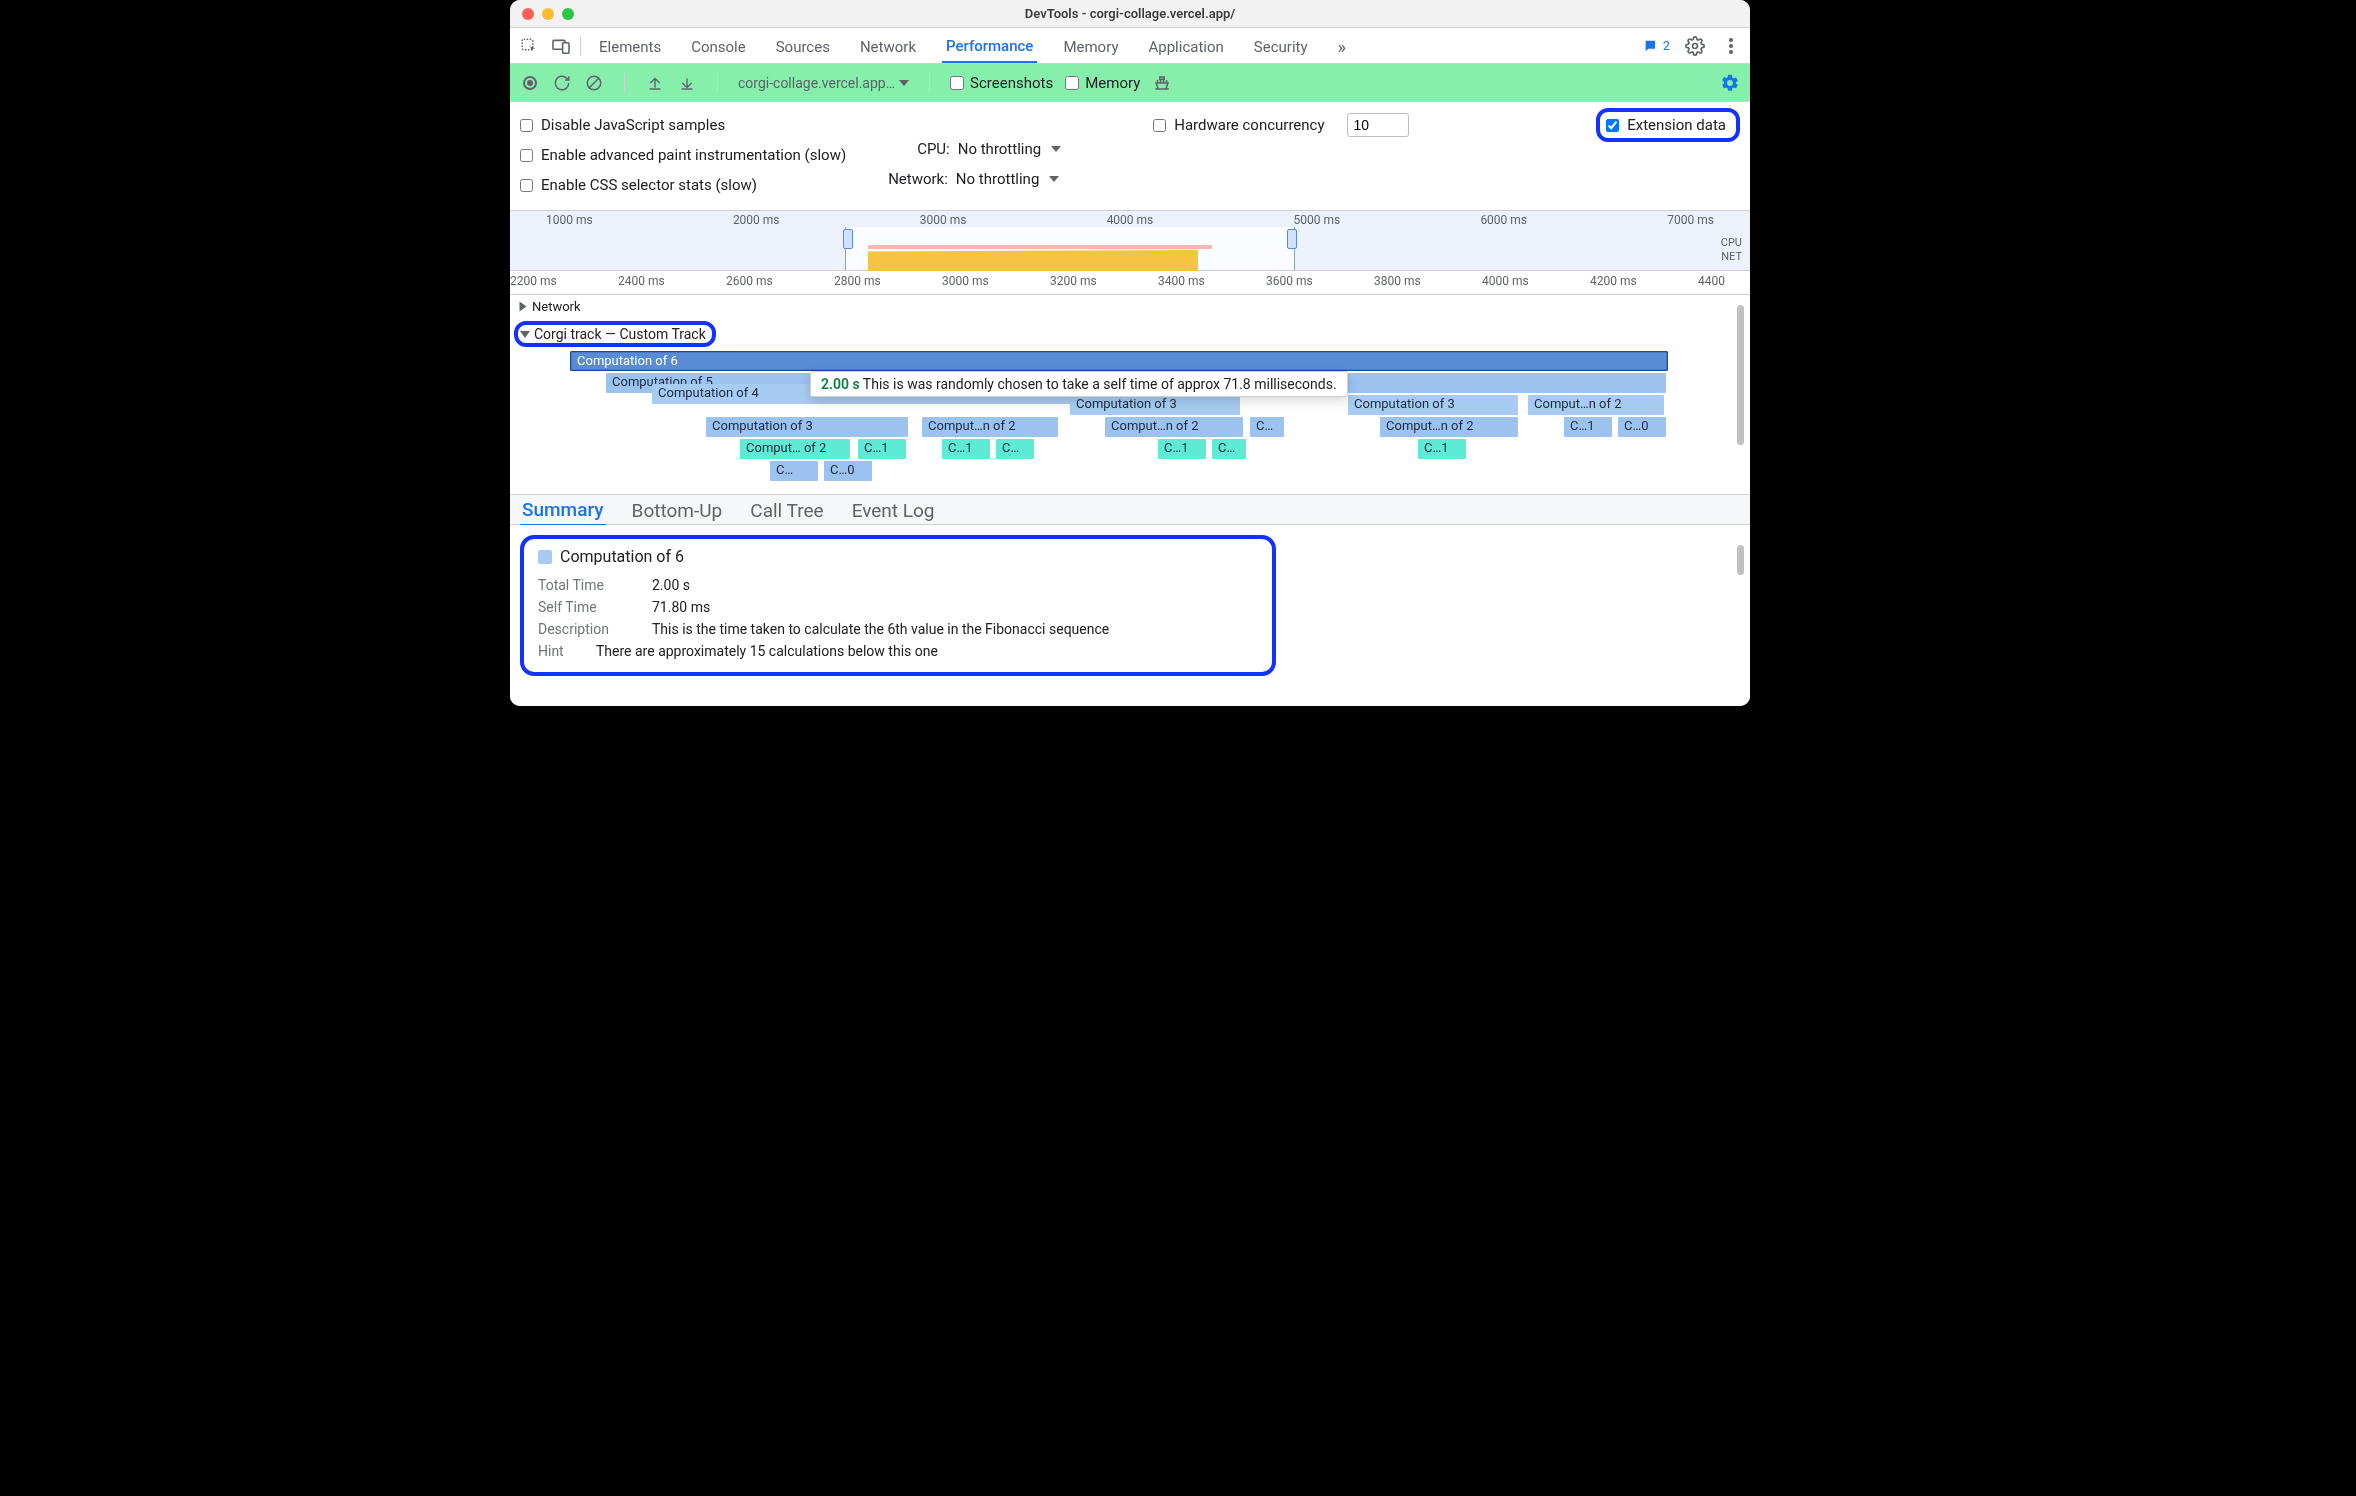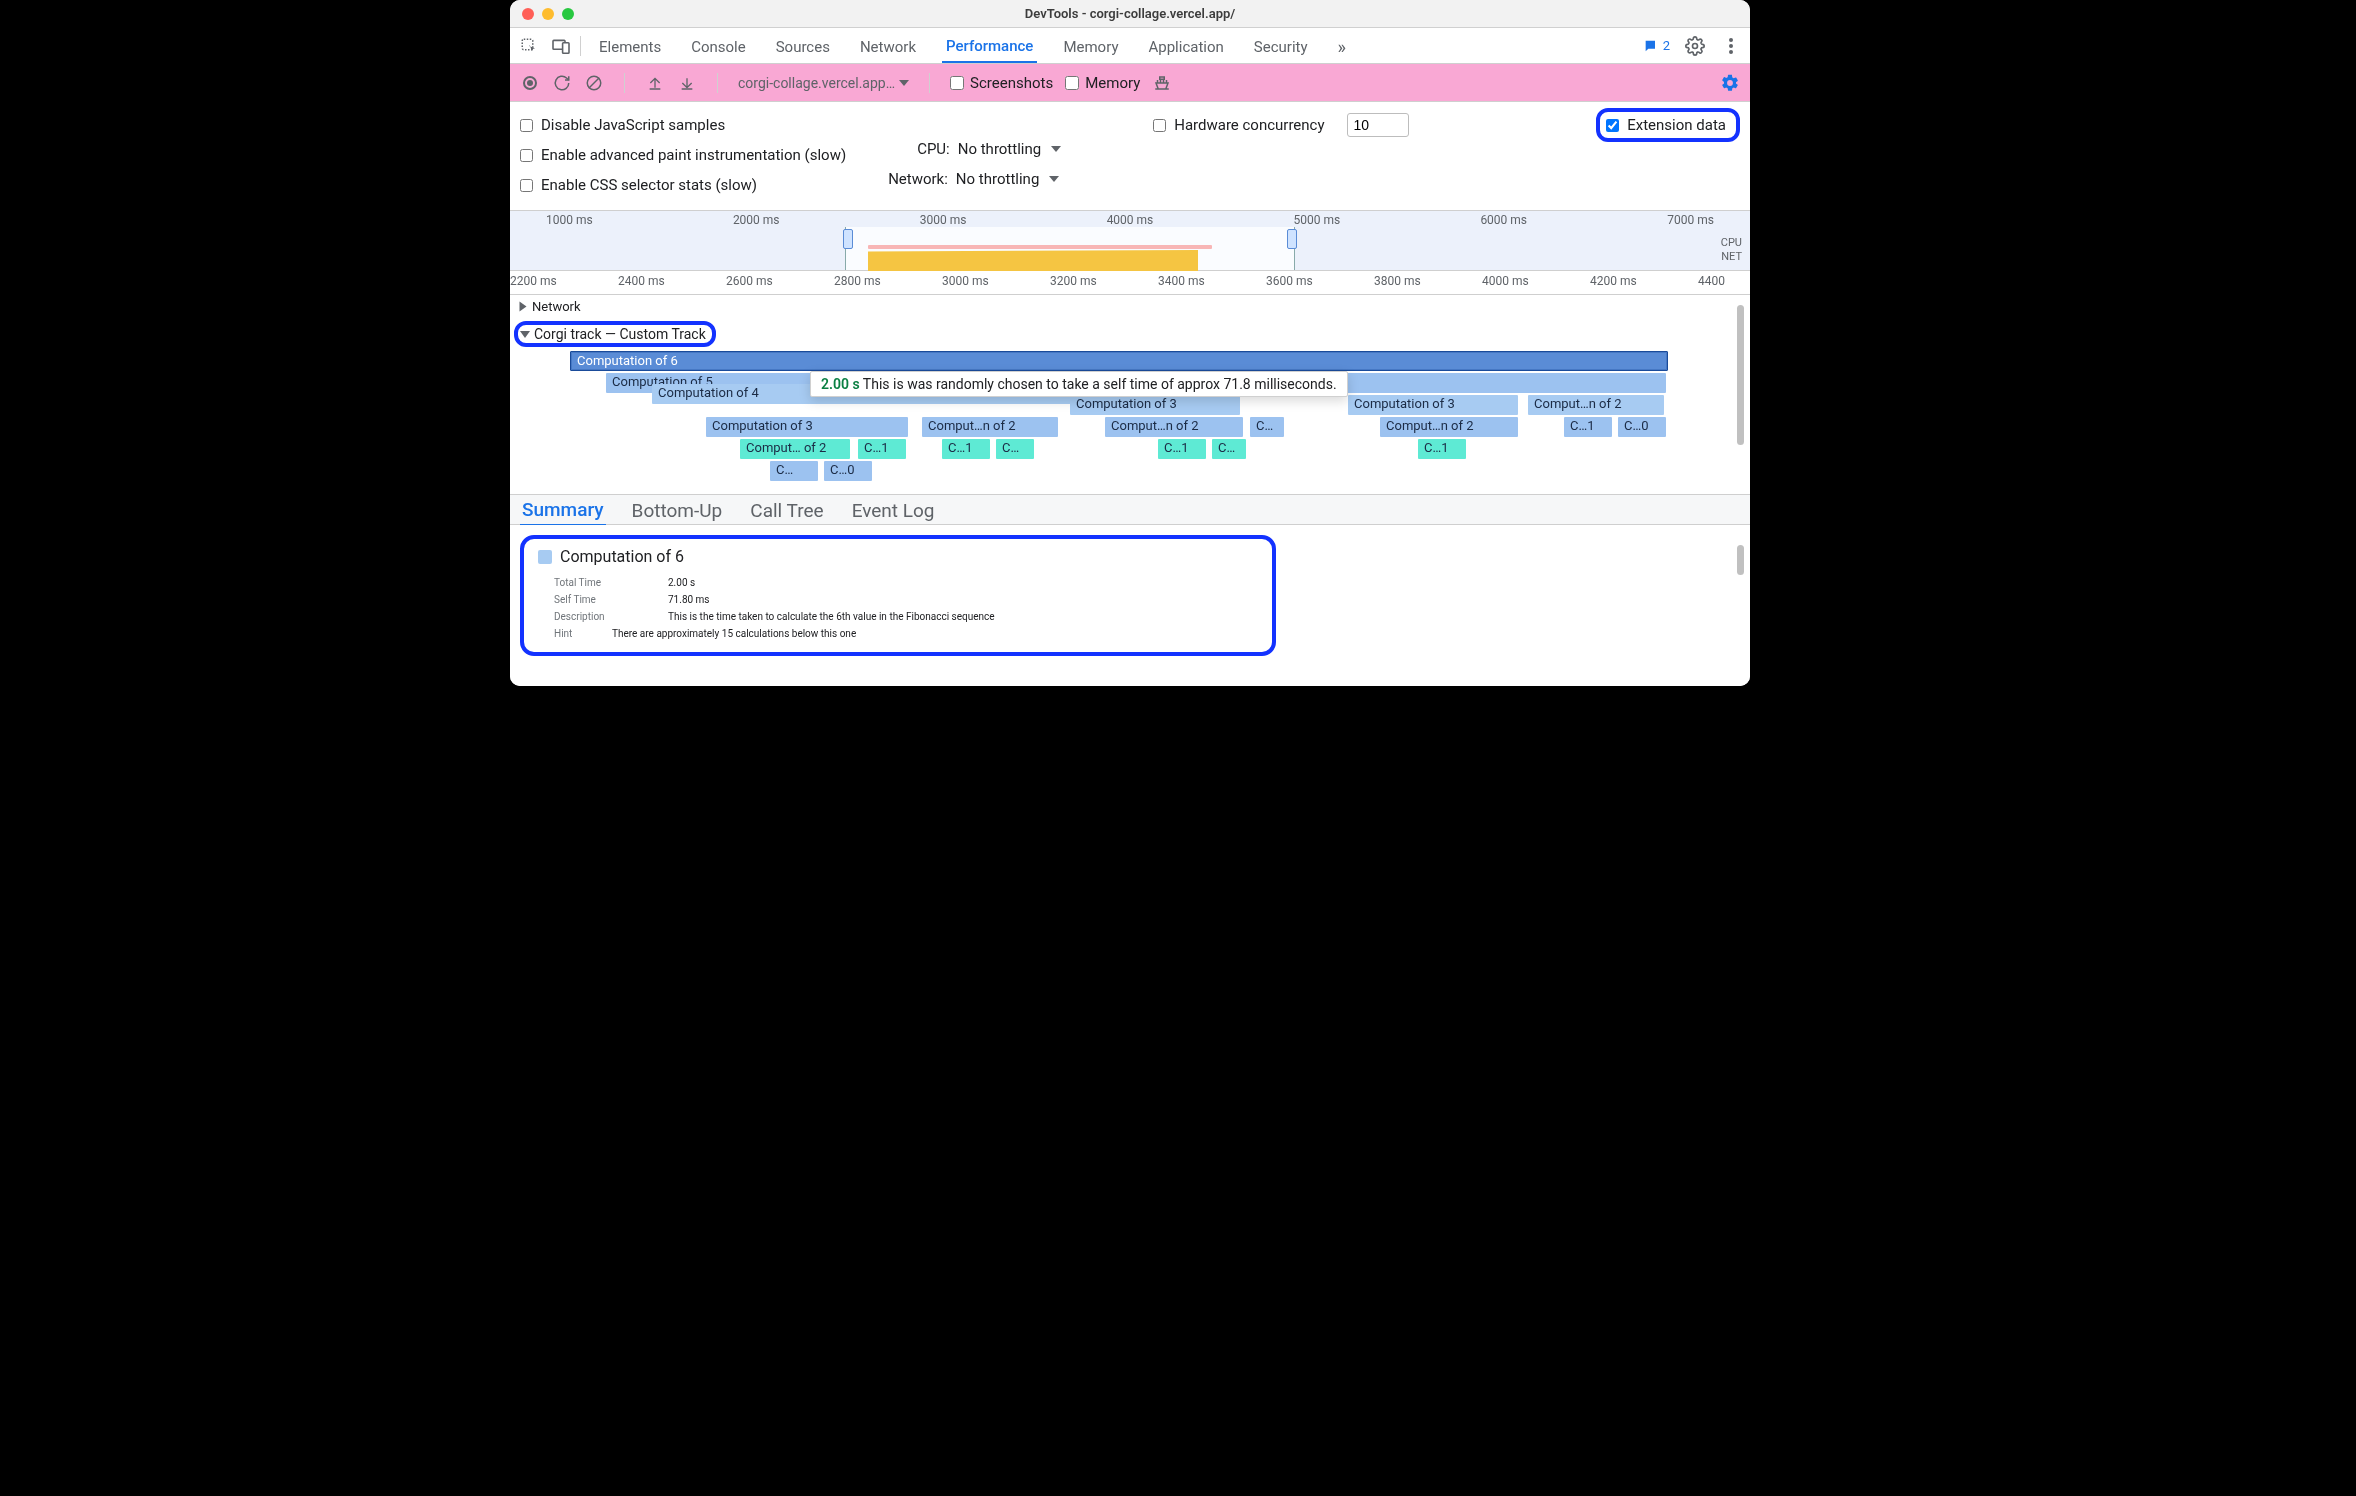--- a/index.html
+++ b/index.html
@@ -59,21 +59,21 @@
   .tabs { display:flex; gap:22px; margin-left:6px; align-items:center; flex:1;text-align:right; }
   .tab { font-size: 15px; color:#5f6368; padding: 8px 4px 6px; cursor:pointer; }
   .tab.active { color:#1a73e8; border-bottom: 2px solid #1a73e8; font-weight:500; }
   .tab-right { display:flex; align-items:center; gap:14px; color:#5f6368; margin-left:4px; }
   .issue-badge { display:flex; align-items:center; gap:4px; color:#1a73e8; }
 
   
   .toolbar {
     height: 38px; border-bottom: 1px solid #cfcfcf;
     display: flex; align-items:center; padding: 0 10px; gap: 12px;
-    background: #f9a8d4;
+    background: #86efac;
   }
   .tb-icon { width:20px; height:20px; display:flex; align-items:center; justify-content:center; color:#5f6368; }
   .tb-select { color:#5f6368; font-size:14px; display:flex; align-items:center; gap:4px; }
   .tb-check { display:flex; align-items:center; gap:6px; font-size:15px; }
   .tb-check input { width:14px; height:14px; accent-color:#1a73e8; }
   .tb-right { margin-left:auto; }
   .gear-blue { color:#1a73e8; }
 
   
   .settings {
@@ -144,21 +144,21 @@
 
   
   .summary-wrap { padding: 10px 0 30px 10px; background:#fff; }
   .summary-box {
     border:4px solid #1332ff; border-radius:14px;
     padding: 8px 14px 10px;
     width: 756px;
   }
   .sum-title { display:flex; align-items:center; gap:8px; font-size:16px; color:#202124; margin-bottom:8px; }
   .sum-swatch { width:14px; height:14px; background:#a7cbf2; border-radius:2px; }
-  .sum-row { display:flex; gap:14px; font-size:10px; padding: 3px 0; margin-left: 16px; }
+  .sum-row { display:flex; gap:14px; font-size:14px; padding: 3px 0; }
   .sum-row .k { color:#70757a; min-width:100px; flex:0 0 auto; }
   .sum-row .v { color:#202124; }
 
   .scrollbar-stub {
     position:absolute; right:6px; width:7px; border-radius:4px; background:#c0c0c0;
   }
 
   svg { display:block; }
 
   input[type=checkbox] { margin:0; }

